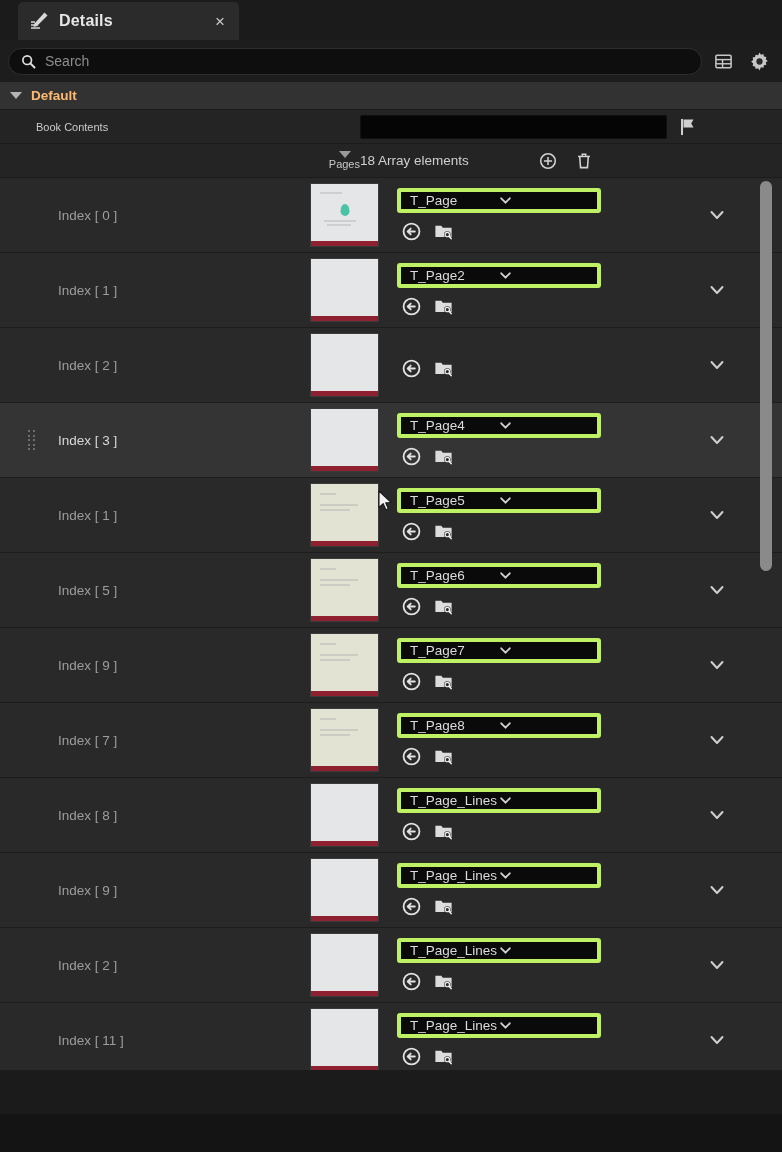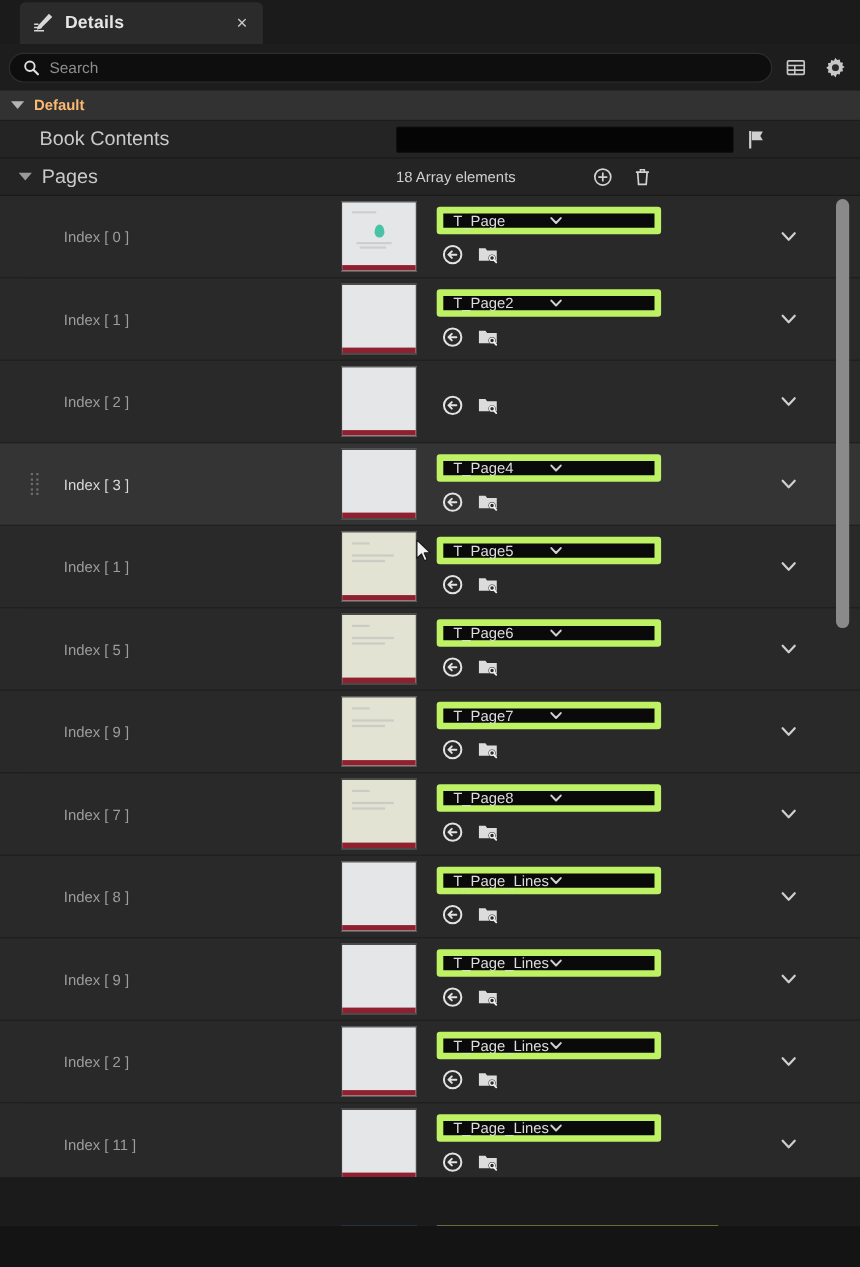--- a/index.html
+++ b/index.html
@@ -48,22 +48,22 @@
     padding-left:10px; border-bottom:1px solid #1c1c1c;
   }
   .cat-arrow{ width:0;height:0;border-left:6px solid transparent;border-right:6px solid transparent;border-top:7px solid #b4b4b4; margin-right:9px; }
   .cat-label{ color:#fdba74; font-size:13.5px; font-weight:700; }
 
   
   .prow{
     height:34px; background:#242424; display:flex; align-items:center;
     border-bottom:1px solid #1b1b1b; position:relative;
   }
-  .prow .plabel{ color:#cacaca; font-size:18px; padding-left:36px; width:360px; }
-  .prow.pages .plabel{ padding-left:10px; display:flex; align-items:center; }
+  .prow .plabel{ color:#cacaca; font-size:11px; padding-left:36px; width:360px; }
+  .prow.pages .plabel{ padding-left:10px; display:flex; align-items:flex-end;flex-direction:column; }
   .sub-arrow{ width:0;height:0;border-left:6px solid transparent;border-right:6px solid transparent;border-top:7px solid #9a9a9a;margin-right:9px;margin-left:7px; }
 
   .text-field{
     width:307px; height:24px; background:#050505; border:1px solid #101010; border-radius:2px;
   }
   .flag-icon{ width:22px;height:22px;margin-left:10px; }
 
   .arr-count{ color:#cfcfcf; font-size:13.5px; width:175px; }
   .arr-btn{ width:26px;height:26px;display:flex;align-items:center;justify-content:center;cursor:pointer; }
 
@@ -97,21 +97,21 @@
   .thumb .ln{ position:absolute; background:#b9b9b9; height:2px; opacity:.55; }
   .thumb .leaf{
     position:absolute; left:50%; top:20px; transform:translateX(-50%);
     width:9px;height:12px;background:#49c3a6;border-radius:50% 50% 50% 50%/60% 60% 40% 40%;
   }
   .thumb.cover{ background:#2f4a82; }
   .thumb.cover .cl{ position:absolute;background:#e9ecf5;height:2px;right:6px; }
 
   .fieldcol{ margin-left:18px; width:208px; }
   .combo{
-    width:204px; height:25px; background:#0a0a0a; border:6px solid #bef264; border-radius:3px;
+    width:204px; height:25px; background:#0a0a0a; border:4px solid #bef264; border-radius:3px;
     display:flex; align-items:center; padding:0 9px; cursor:pointer;
   }
   .combo span{ color:#dcdcdc; font-size:13.5px; flex:1; white-space:nowrap; overflow:hidden; }
   .chev{ width:13px;height:13px;flex:0 0 auto; }
   .iconrow{ display:flex; align-items:center; gap:10px; margin-top:8px; padding-left:4px; }
   .mini{ width:22px;height:22px;cursor:pointer; }
 
   .expander{
     position:absolute; right:56px; top:50%; transform:translateY(-50%);
     width:18px;height:18px;cursor:pointer;

